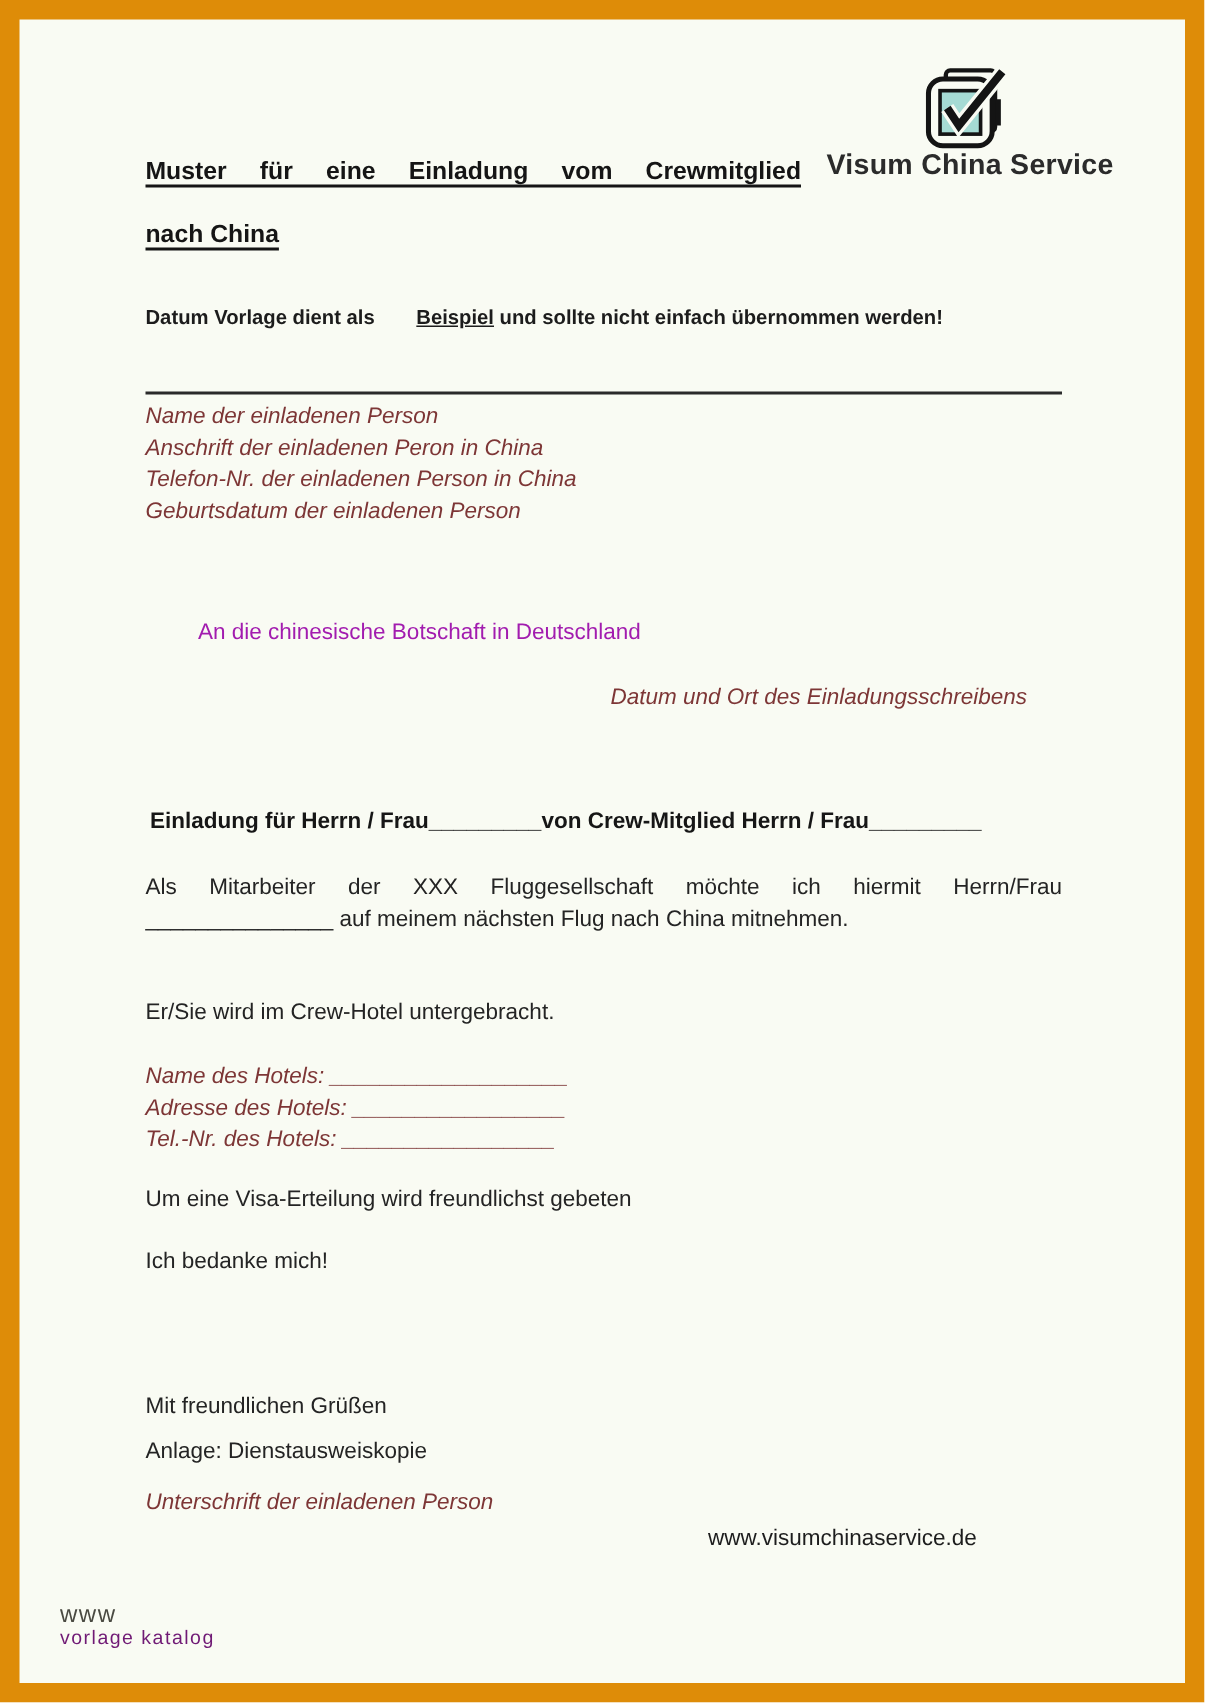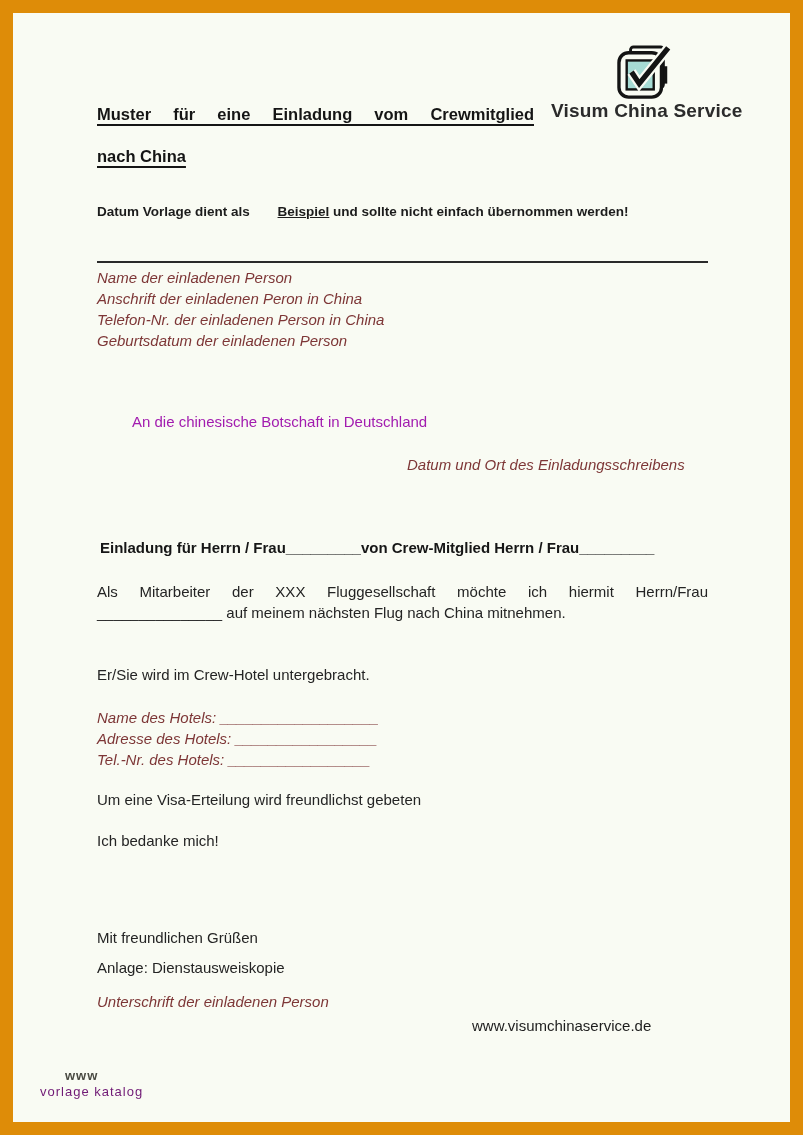--- a/index.html
+++ b/index.html
@@ -81,21 +81,21 @@
   .signature-hint{
     left:84px;top:980px;font-size:15px;
     font-style:italic;color:#7d3636;
   }
   .site-url{
     left:459px;top:1004px;font-size:15px;color:#1d1d1d;
     text-decoration-thickness:1.5px;
     text-underline-offset:3px;cursor:pointer;
   }
   .wm-www{
-    left:52px;top:1055px;font-size:13px;font-weight:bold;
+    left:27px;top:1055px;font-size:16px;font-weight:normal;
     color:#4a4a42;letter-spacing:1px;
   }
   .wm-katalog{
     left:27px;top:1071px;font-size:13px;color:#701a75;
     letter-spacing:1px;
   }
 </style>
 </head>
 <body>
 

